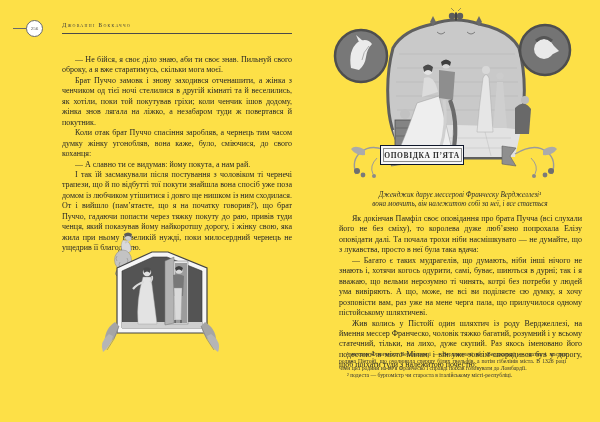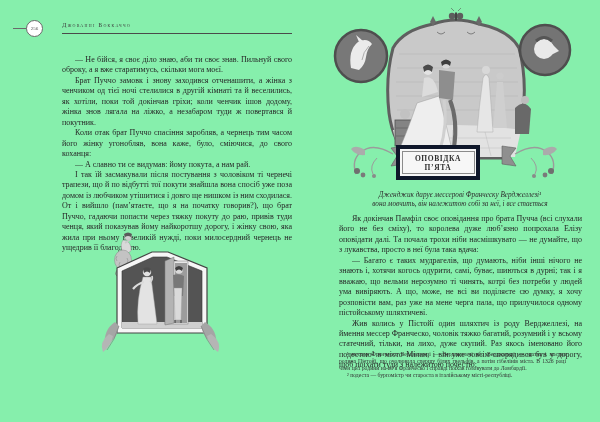--- a/index.html
+++ b/index.html
@@ -1,17 +1,17 @@
 <!DOCTYPE html>
 <html><head>
 <meta charset="utf-8">
 <style>
   html,body{margin:0;padding:0;background:#ffffff;}
   .spread{
-    position:relative;width:600px;height:422px;background:#86efac;
+    position:relative;width:600px;height:422px;background:#fde047;
     font-family:"Liberation Serif", serif;color:#242424;overflow:hidden;text-decoration:underline;
   }
   
   .badge-line{position:absolute;left:13px;top:28px;width:14px;border-top:1px solid #6a6a6a;}
   .badge-circle{
     position:absolute;left:26px;top:20px;width:15px;height:15px;border:1px solid #6a6a6a;
     border-radius:50%;display:flex;align-items:center;justify-content:center;
     font-size:5px;color:#555;background:#fff;
   }
   .running-header{
@@ -21,22 +21,22 @@
   .header-rule{position:absolute;left:62px;top:32.5px;width:230px;border-top:1px solid #4a4a4a;}
   .body-left{
     position:absolute;left:62px;top:55px;width:230px;
     font-size:8px;line-height:10.45px;text-align:justify;color:#262626;
   }
   .body-left p,.body-right p{margin:0;text-indent:13px;}
   .illus-left{position:absolute;left:95px;top:230px;width:135px;height:128px;}
   
   .illus-right{position:absolute;left:333px;top:8px;width:247px;height:178px;}
   .banner{
-    position:absolute;left:396px;top:145px;width:84px;box-sizing:border-box;
-    border:4px solid #0f172a;background:#f7f7f7;padding:1.5px;
+    position:absolute;left:380px;top:145px;width:84px;box-sizing:border-box;
+    border:1px solid #0f172a;background:#f7f7f7;padding:1.5px;
   }
   .banner-inner{
     display:block;border:1px solid #8c8c8c;text-align:center;
     font-size:7.5px;font-weight:bold;letter-spacing:0.6px;color:#2e2e2e;
     padding:2px 0 1.5px 0;
   }
   .epigraph{
     position:absolute;left:340px;top:191px;width:240px;text-align:center;
     font-style:italic;font-size:7.2px;line-height:8.7px;color:#2e2e2e;
   }
@@ -58,22 +58,22 @@
   <div>
     <span class="badge-line"></span>
     <span class="badge-circle">
       <span>256</span>
     </span>
     <div class="running-header">Джованні Боккаччо</div>
     <div class="header-rule"></div>
 
     <div class="body-left">
       <p>— Не бійся, я своє діло знаю, аби ти своє знав. Пильнуй свого оброку, а я вже старатимусь, скільки мога моєї.</p>
-      <p>Брат Пуччо замовк і знову заходився отченашити, а жінка з ченчиком од тієї ночі стелилися в другій кімнаті та й веселились, як хотіли, поки той докінчав гріхи; коли ченчик ішов додому, жінка знов лягала на ліжко, а незабаром туди ж повертався й покутник.</p>
-      <p>Коли отак брат Пуччо спасіння заробляв, а чернець тим часом його жінку угонобляв, вона каже, було, сміючися, до свого коханця:</p>
+      <p>Брат Пуччо замовк і знову заходився отченашити, а жінка з ченчиком од тієї ночі стелилися в другій кімнаті та й веселились, як хотіли, поки той покутував гріхи; коли ченчик ішов додому, жінка знов лягала на ліжко, а незабаром туди ж повертався й покутник.</p>
+      <p>Коли отак брат Пуччо спасіння заробляв, а чернець тим часом думку жінку угонобляв, вона каже, було, сміючися, до свого коханця:</p>
       <p>— А славно ти се видумав: йому покута, а нам рай.</p>
       <p>І так їй засмакували після постування з чоловіком ті чернечі трапези, що й по відбутті тої покути знайшла вона спосіб уже поза домом із любчиком утішитися і довго ще нишком із ним сходилася. От і вийшло (пам’ятаєте, що я на початку говорив?), що брат Пуччо, гадаючи попасти через тяжку покуту до раю, привів туди ченця, який показував йому найкоротшу дорогу, і жінку свою, яка жила при ньому в великій нужді, поки милосердний чернець не ущедрив її благодаттю.</p>
     </div>
 
     <svg class="illus-left" viewBox="0 0 135 128">
 
       <g>
         <circle cx="33" cy="7" r="3.5" fill="#cfcfcf" stroke="#7a7a7a" stroke-width="0.4"></circle>
         <path d="M29,4 Q33,1 37,4 L36,7 Q33,5 30,7 Z" fill="#5a5a5a"></path>
         <path d="M28,10 Q37,11 36,21 Q31,25 27,21 Q25,14 28,10 Z" fill="#d9d9d9" stroke="#888" stroke-width="0.4"></path>

